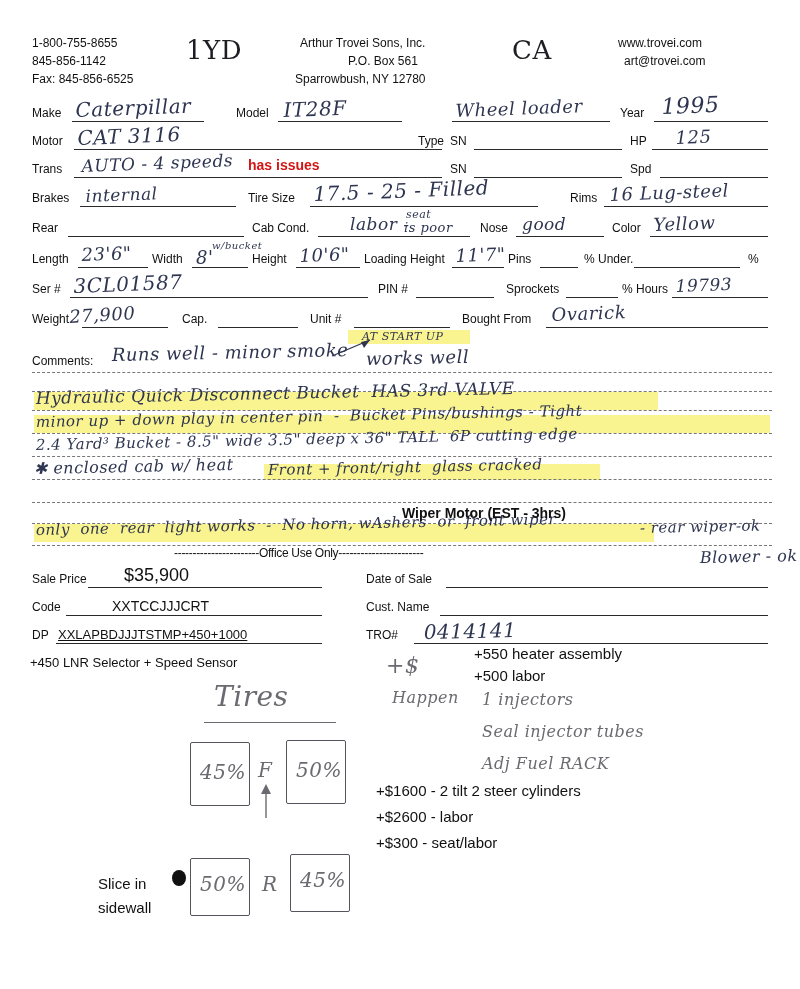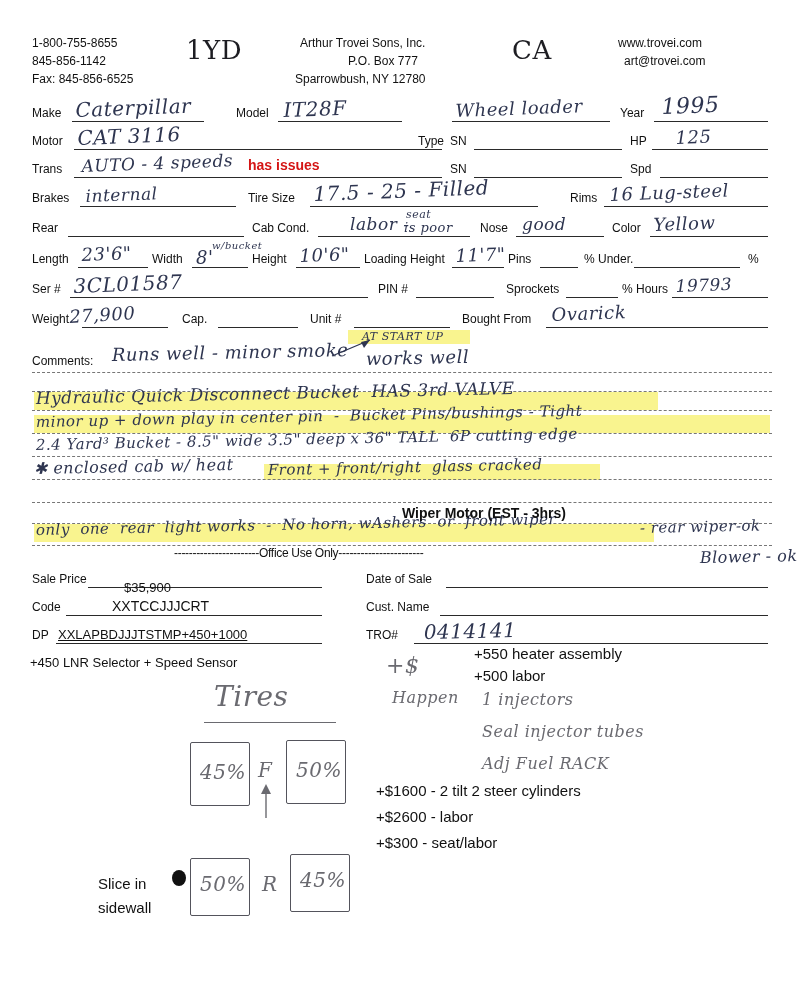--- a/index.html
+++ b/index.html
@@ -92,21 +92,21 @@
 
 <div class="sheet">
 
   <div class="abs pr" style="left:32px; top:36px;">1-800-755-8655</div>
   <div class="abs pr" style="left:32px; top:54px;">845-856-1142</div>
   <div class="abs pr" style="left:32px; top:72px;">Fax: 845-856-6525</div>
 
   <div class="abs hw dark s26" style="left:186px; top:35px; font-style:normal;">1YD</div>
 
   <div class="abs pr" style="left:300px; top:36px;">Arthur Trovei Sons, Inc.</div>
-  <div class="abs pr" style="left:348px; top:54px;">P.O. Box 777</div>
+  <div class="abs pr" style="left:348px; top:54px;">P.O. Box 561</div>
   <div class="abs pr" style="left:295px; top:72px;">Sparrowbush, NY 12780</div>
 
   <div class="abs hw dark s26" style="left:512px; top:35px; font-style:normal;">CA</div>
 
   <div class="abs pr" style="left:618px; top:36px;">www.trovei.com</div>
   <div class="abs pr" style="left:624px; top:54px;">art@trovei.com</div>
 
   <div class="abs pr" style="left:32px; top:106px;">Make</div>
   <div class="line" style="left:72px; top:121px; width:132px;"></div>
   <div class="abs hw blue s20 rot" style="left:76px; top:98px;">Caterpillar</div>
@@ -261,21 +261,21 @@
   <div class="abs hw blue s15 rot1" style="left:36px; top:521px;">only  one  rear  light works  -  No horn, wAshers  or  front wiper</div>
   <div class="abs hw blue s15 rot1" style="left:640px; top:519px;">- rear wiper-ok</div>
   <div class="abs hw blue s16 rot1" style="left:700px; top:548px;">Blower - ok</div>
 
   <div class="abs pr b" style="left:402px; top:505px; font-size:14px;">Wiper Motor (EST - 3hrs)</div>
 
   <div class="abs pr" style="left:174px; top:546px; font-size:12px; letter-spacing:-0.3px;">-----------------------Office Use Only-----------------------</div>
 
   <div class="abs pr" style="left:32px; top:572px;">Sale Price</div>
   <div class="line" style="left:88px; top:587px; width:234px;"></div>
-  <div class="abs pr" style="left:124px; top:580px; font-size:13px;">$35,900</div>
+  <div class="abs pr" style="left:124px; top:564px; font-size:18px;">$35,900</div>
 
   <div class="abs pr" style="left:366px; top:572px;">Date of Sale</div>
   <div class="line" style="left:446px; top:587px; width:322px;"></div>
 
   <div class="abs pr" style="left:32px; top:600px;">Code</div>
   <div class="line" style="left:66px; top:615px; width:256px;"></div>
   <div class="abs pr" style="left:112px; top:598px; font-size:14px;">XXTCCJJJCRT</div>
 
   <div class="abs pr" style="left:366px; top:600px;">Cust. Name</div>
   <div class="line" style="left:440px; top:615px; width:328px;"></div>

